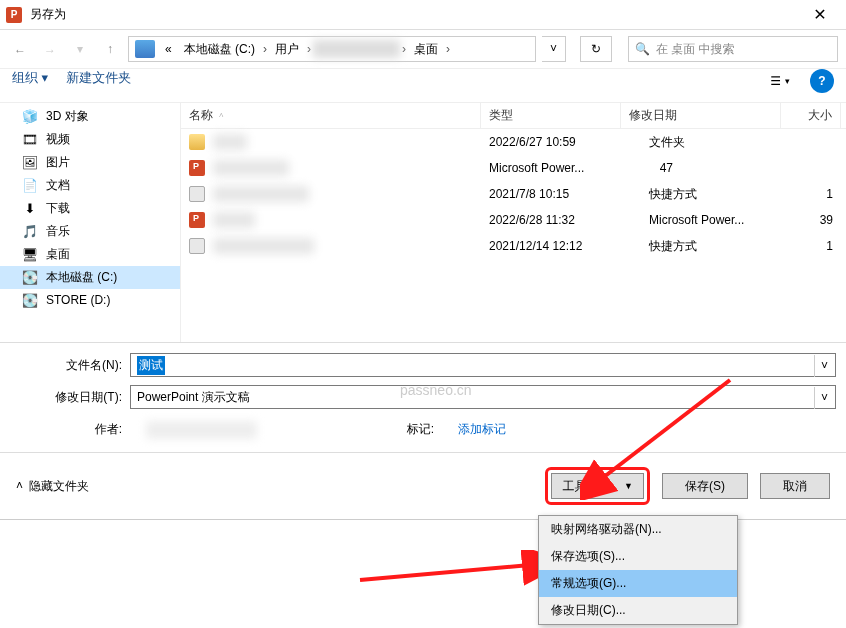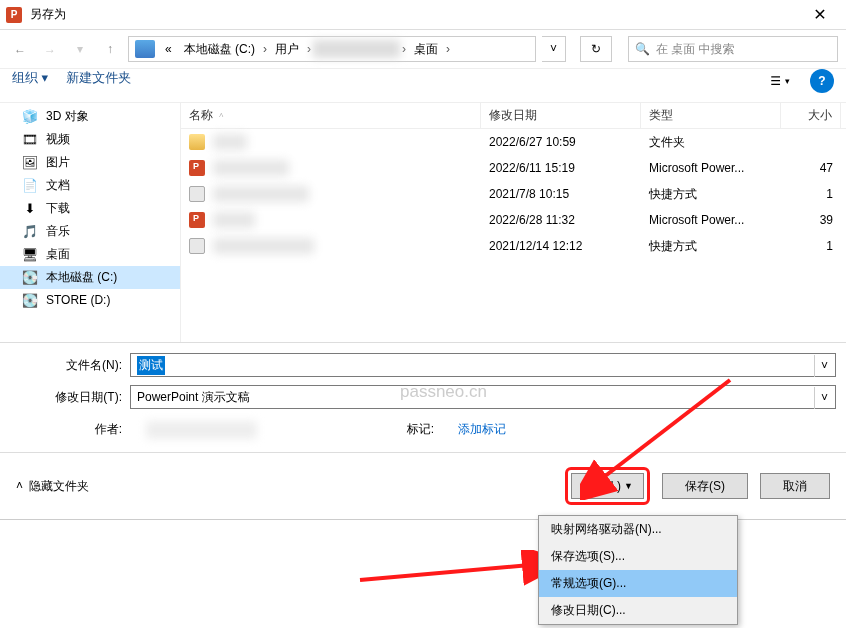--- a/index.html
+++ b/index.html
@@ -167,21 +167,21 @@
     width:20px;height:22px;position:absolute;right:1px;top:1px;
     display:flex;align-items:center;justify-content:center;
     cursor:pointer;
     border-left:1px solid #ccc;
   }
   .meta-row { display:flex; align-items:center; padding:4px 0 10px 0;gap:16px;}
   .meta-row .m-label{width:120px;text-align:right;padding-right:8px;}
   .meta-row .m-val{ min-width:200px;}
   .meta-row .blurv{filter:blur(4px);background:#eee;color:#eee;padding:2px 30px;border-radius:2px;}
   .link-blue{color:#0066cc;cursor:pointer;}
-  .watermark{position:absolute;left:400px;top:382px;color:#ccc;font-size:17px;pointer-events:none;}
+  .watermark{position:absolute;left:400px;top:382px;color:#ccc;font-size:14px;pointer-events:none;}
   .bottom-bar {
     border-top:1px solid #ddd;
     padding:14px 16px;
     display:flex;
     align-items:center;
     gap:12px;
   }
   .hide-folders { cursor:pointer; display:flex;align-items:center;gap:6px; }
   .btn {
     height:26px;
@@ -190,21 +190,21 @@
     background:#e1e1e1;
     cursor:pointer;
     display:flex;align-items:center;justify-content:center;
     font-size:12px;
   }
   .tools-btn-wrap {
     border:3px solid #ff1a1a;
     border-radius:6px;
     padding:3px;
   }
-  .tools-btn { padding:0 10px; gap:3px; }
+  .tools-btn { padding:0 10px; gap:23px; }
   .tools-menu {
     position:absolute;
     left:538px; top:515px;
     width:200px;
     border:1px solid #999;
     background:#f0f0f0;
     box-shadow:2px 2px 6px rgba(0,0,0,0.25);
     z-index:10;
   }
   .tools-menu .mi {
@@ -303,40 +303,39 @@
         <span>STORE (D:)</span>
       </div>
   </div>
 
   <div class="filepane">
     <div class="fp-header">
       <div class="col col-name">
           <span>名称</span>
           <span style="font-size:8px;color:#888;">˄</span>
         </div>
+      <div class="col col-type">类型</div>
       <div class="col col-date">修改日期</div>
-      <div class="col col-type">类型</div>
       <div class="col col-size">大小</div>
     </div>
     <div class="fp-rows">
       <div class="fp-row">
         <div class="cell cell-name">
             <span class="file-ico ico-folder"></span>
             <span class="blurtext">███</span>
           </div>
         <div class="cell cell-date">2022/6/27 10:59</div>
         <div class="cell cell-type">文件夹</div>
         <div class="cell cell-size"></div>
       </div>
       <div class="fp-row">
         <div class="cell cell-name">
             <span class="file-ico ico-ppt"></span>
             <span class="blurtext">████████</span>
           </div>
-        <div class="cell cell-date">2022/6/11 15:19</div>
         <div class="cell cell-type">Microsoft Power...</div>
         <div class="cell cell-size">47</div>
       </div>
       <div class="fp-row">
         <div class="cell cell-name">
             <span class="file-ico ico-link"></span>
             <span class="blurtext">██████  ████</span>
           </div>
         <div class="cell cell-date">2021/7/8 10:15</div>
         <div class="cell cell-type">快捷方式</div>

